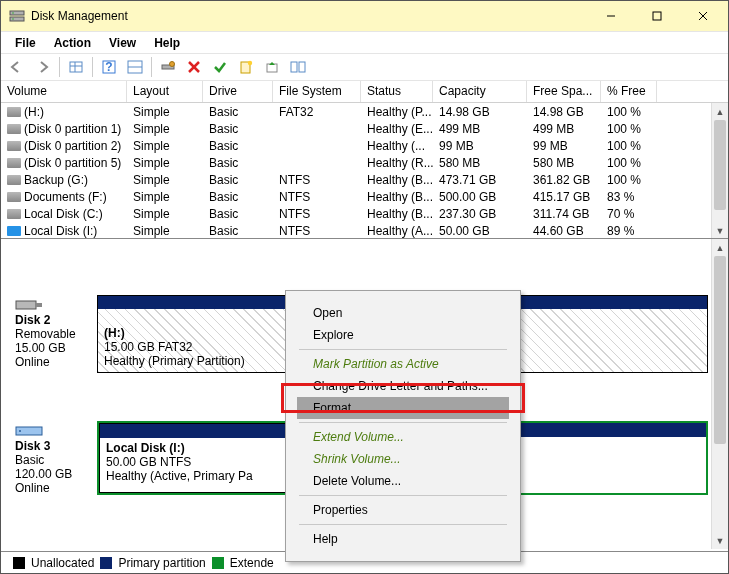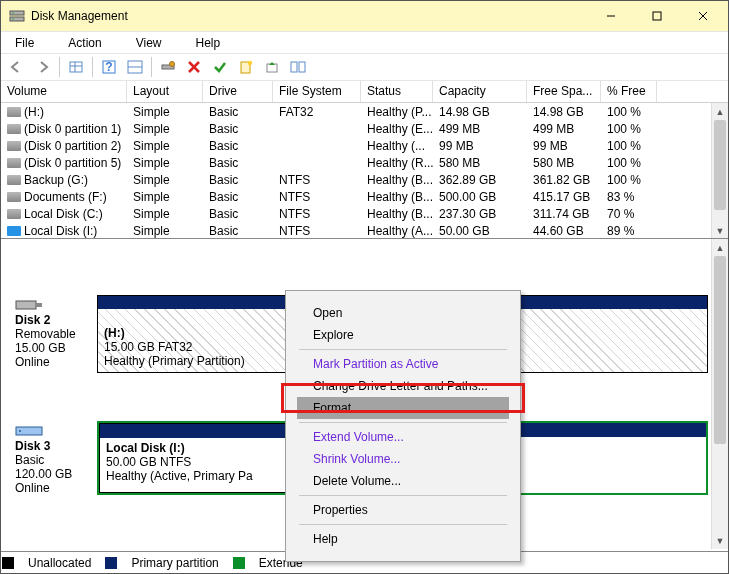--- a/index.html
+++ b/index.html
@@ -4,21 +4,21 @@
 <style>
 * { box-sizing: border-box; margin: 0; padding: 0; font-family: "Segoe UI", Tahoma, sans-serif; font-size: 12px; }
 body { background: #fff; width: 729px; height: 574px; border: 1px solid #555; overflow: hidden; position: relative; }
 .titlebar { height: 30px; display: flex; align-items: center; justify-content: space-between; padding: 0 2px 0 8px; background: #fef9c3; }
 .titlebar .left { display: flex; align-items: center; gap: 6px; }
 .titlebar .icon-app { width: 16px; height: 16px; }
 .titlebar .title { font-size: 12px; }
 .winbtns { display: flex; }
 .winbtn { width: 46px; height: 30px; display: flex; align-items: center; justify-content: center; }
 .winbtn svg { width: 10px; height: 10px; }
-.menubar { height: 22px; display: flex; align-items: center; gap: 18px; padding: 0 6px; border-top: 1px solid #e5e5e5; }
+.menubar { height: 22px; display: flex; align-items: center; gap: 2px; padding: 0 6px; border-top: 1px solid #e5e5e5; font-weight: bold; }
 .menubar span { padding: 2px 8px; }
 .toolbar { height: 28px; border-top: 1px solid #e5e5e5; border-bottom: 1px solid #e5e5e5; display: flex; align-items: center; padding: 0 4px; gap: 2px; }
 .tbtn { width: 24px; height: 22px; display: flex; align-items: center; justify-content: center; border: 1px solid transparent; }
 .tsep { width: 1px; height: 20px; background: #ccc; margin: 0 2px; }
 
 .listpane { position: relative; height: 158px; border-bottom: 1px solid #888; overflow: hidden; }
 .listhead { display: flex; height: 22px; background: #fff; border-bottom: 1px solid #d0d0d0; }
 .listhead .col { border-right: 1px solid #e0e0e0; padding: 3px 6px; white-space: nowrap; overflow: hidden; }
 .listrows { height: 136px; overflow: hidden; }
 .listrows::-webkit-scrollbar { width: 17px; }
@@ -47,27 +47,27 @@
 .disk3wrap { border:2px solid #0b8f2a; display:flex; }
 .disk3wrap .part { flex:0 0 196px; border:1px solid #000; }
 .disk3wrap .free { flex:1; border-left:1px solid #000; position:relative; }
 .disk3wrap .free .topbar { position:absolute; left:0; right:0; top:0; height:14px; background:#0a246a; }
 
 .disk-scroll { position:absolute; right:0; top:0; width:17px; bottom:0; background:#f0f0f0; border-left:1px solid #ddd; }
 .disk-scroll .up,.disk-scroll .down{height:17px;display:flex;align-items:center;justify-content:center;color:#555;font-size:9px;position:absolute;left:0;right:0}
 .disk-scroll .down{bottom:0}
 .disk-scroll .thumb{position:absolute;left:2px;right:2px;top:17px;height:188px;background:#c8c8c8;border-radius:2px}
 
-.legend { position:absolute; left:0; right:0; bottom:0; height:22px; border-top:1px solid #888; display:flex; align-items:center; padding:0 1px; gap:14px; background:#fff; font-size:12px}
+.legend { position:absolute; left:0; right:0; bottom:0; height:22px; border-top:1px solid #888; display:flex; align-items:center; padding:0 12px; gap:6px; background:#fff; font-size:12px}
 .legend .sw { width:12px; height:12px; display:inline-block; }
 .legend .sw.black{background:#000}.legend .sw.blue{background:#0a246a}.legend .sw.green{background:#0b8f2a}
 
 .ctxmenu { position:absolute; left:284px; top:289px; width:236px; background:#f2f2f2; border:1px solid #a0a0a0; box-shadow:3px 3px 4px rgba(0,0,0,.25); padding:11px; z-index:50; }
 .ctxmenu .mi { height:22px; display:flex; align-items:center; padding:0 16px; font-size:12px; }
-.ctxmenu .mi.disabled { color:#6d28d9; }
+.ctxmenu .mi.disabled { color:#4d7c0f;font-style:italic; }
 .ctxmenu .mi.sel { background:#a3a3a3; }
 .ctxmenu .sep { height:1px; background:#c8c8c8; margin:3px 2px; }
 .redbox { position:absolute; left:280px; top:382px; width:244px; height:30px; border:3px solid #e21b1b; z-index:60; pointer-events:none; }
 </style>
 </head>
 <body>
 
 <div class="titlebar">
   <div class="left">
     <svg class="icon-app" viewBox="0 0 16 16">
@@ -226,21 +226,21 @@
         <div class="col c5">580 MB</div>
         <div class="col c6">580 MB</div>
         <div class="col c7">100 %</div>
       </div>
       <div class="row">
         <div class="col c0"><span class="vol-ico"></span>Backup (G:)</div>
         <div class="col c1">Simple</div>
         <div class="col c2">Basic</div>
         <div class="col c3">NTFS</div>
         <div class="col c4">Healthy (B...</div>
-        <div class="col c5">362.89 GB</div>
+        <div class="col c5">473.71 GB</div>
         <div class="col c6">361.82 GB</div>
         <div class="col c7">100 %</div>
       </div>
       <div class="row">
         <div class="col c0"><span class="vol-ico"></span>Documents (F:)</div>
         <div class="col c1">Simple</div>
         <div class="col c2">Basic</div>
         <div class="col c3">NTFS</div>
         <div class="col c4">Healthy (B...</div>
         <div class="col c5">500.00 GB</div>

